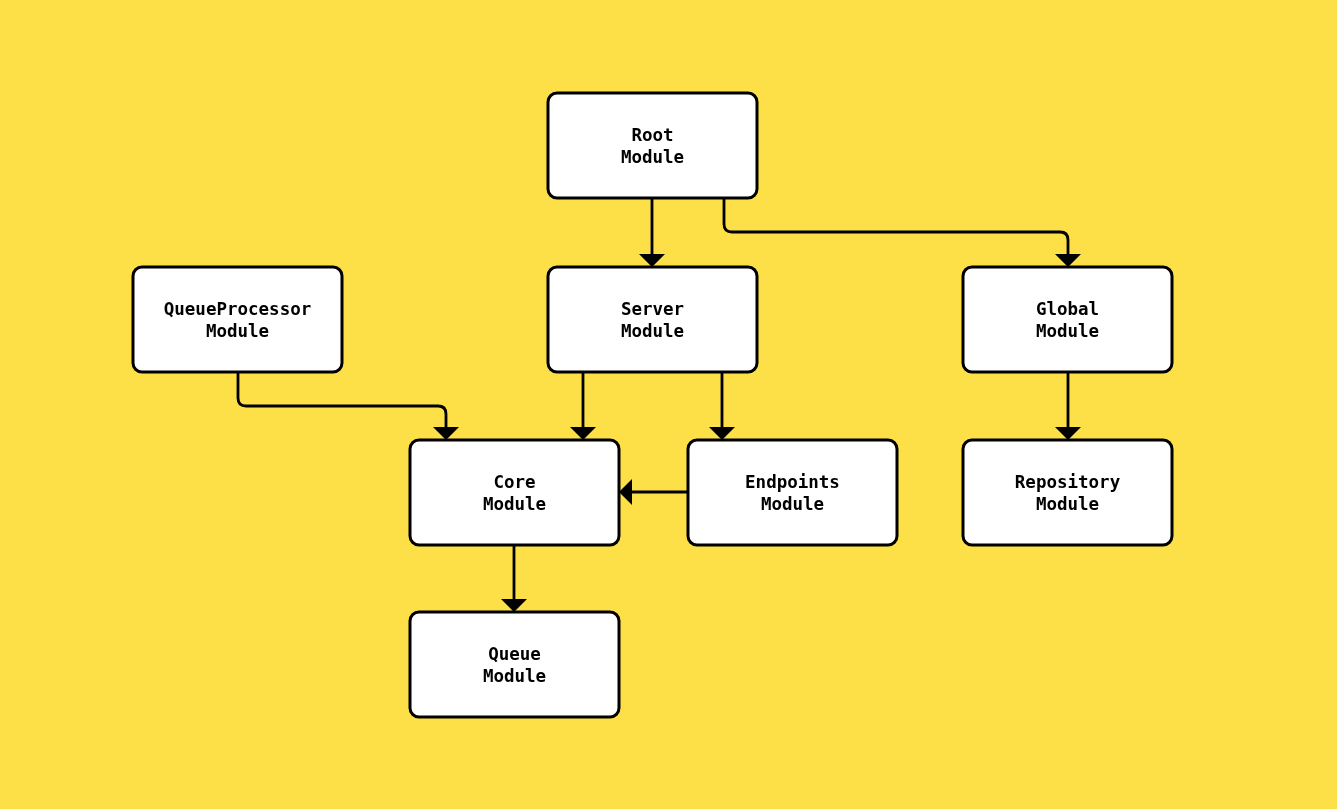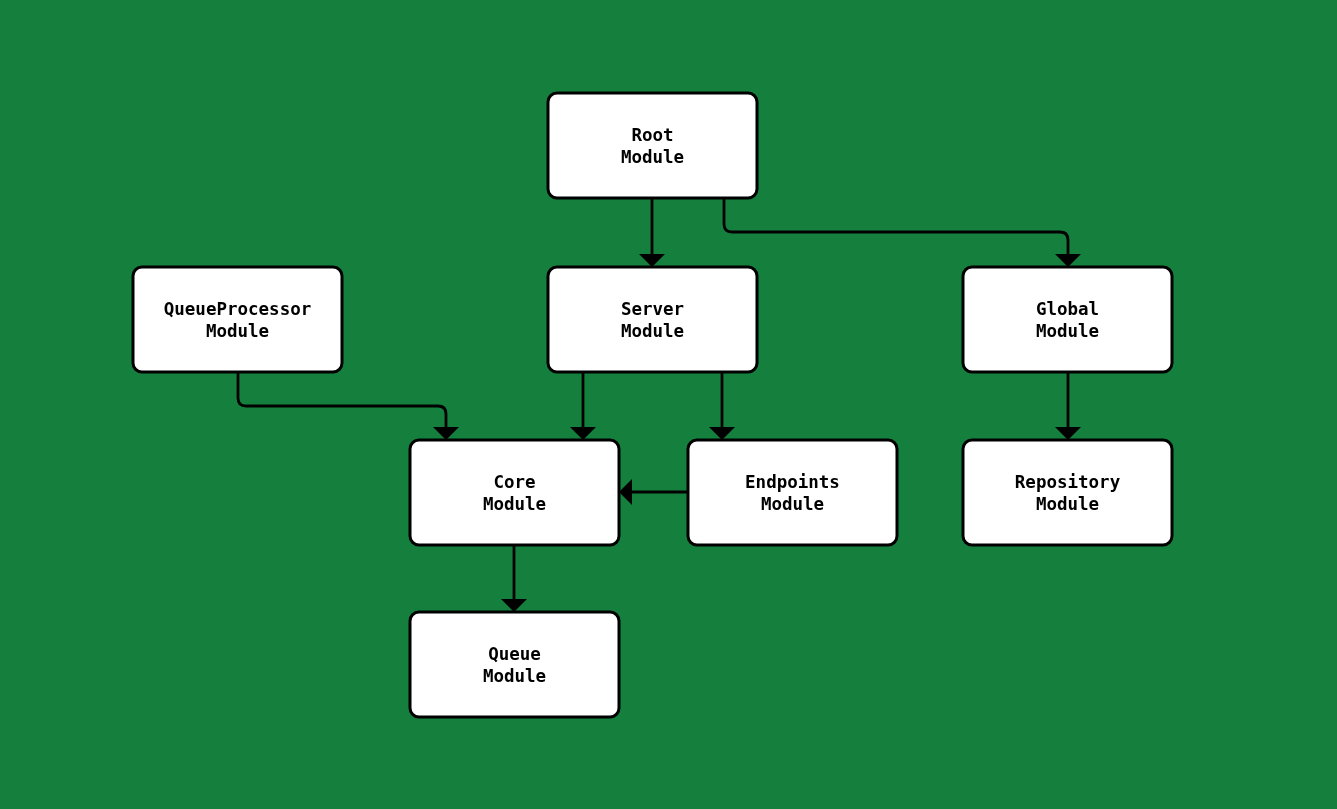--- a/index.html
+++ b/index.html
@@ -4,21 +4,21 @@
 <style>
   html, body {
     margin: 0;
     padding: 0;
     background: #ffffff;
   }
   #canvas {
     position: relative;
     width: 1337px;
     height: 809px;
-    background: #15803d;
+    background: #fde047;
     overflow: hidden;
     font-family: "DejaVu Sans Mono", "Liberation Mono", monospace;
   }
   svg text {
     font-family: "DejaVu Sans Mono", "Liberation Mono", monospace;
     font-weight: bold;
     font-size: 17.5px;
   }
 </style>
 </head>

